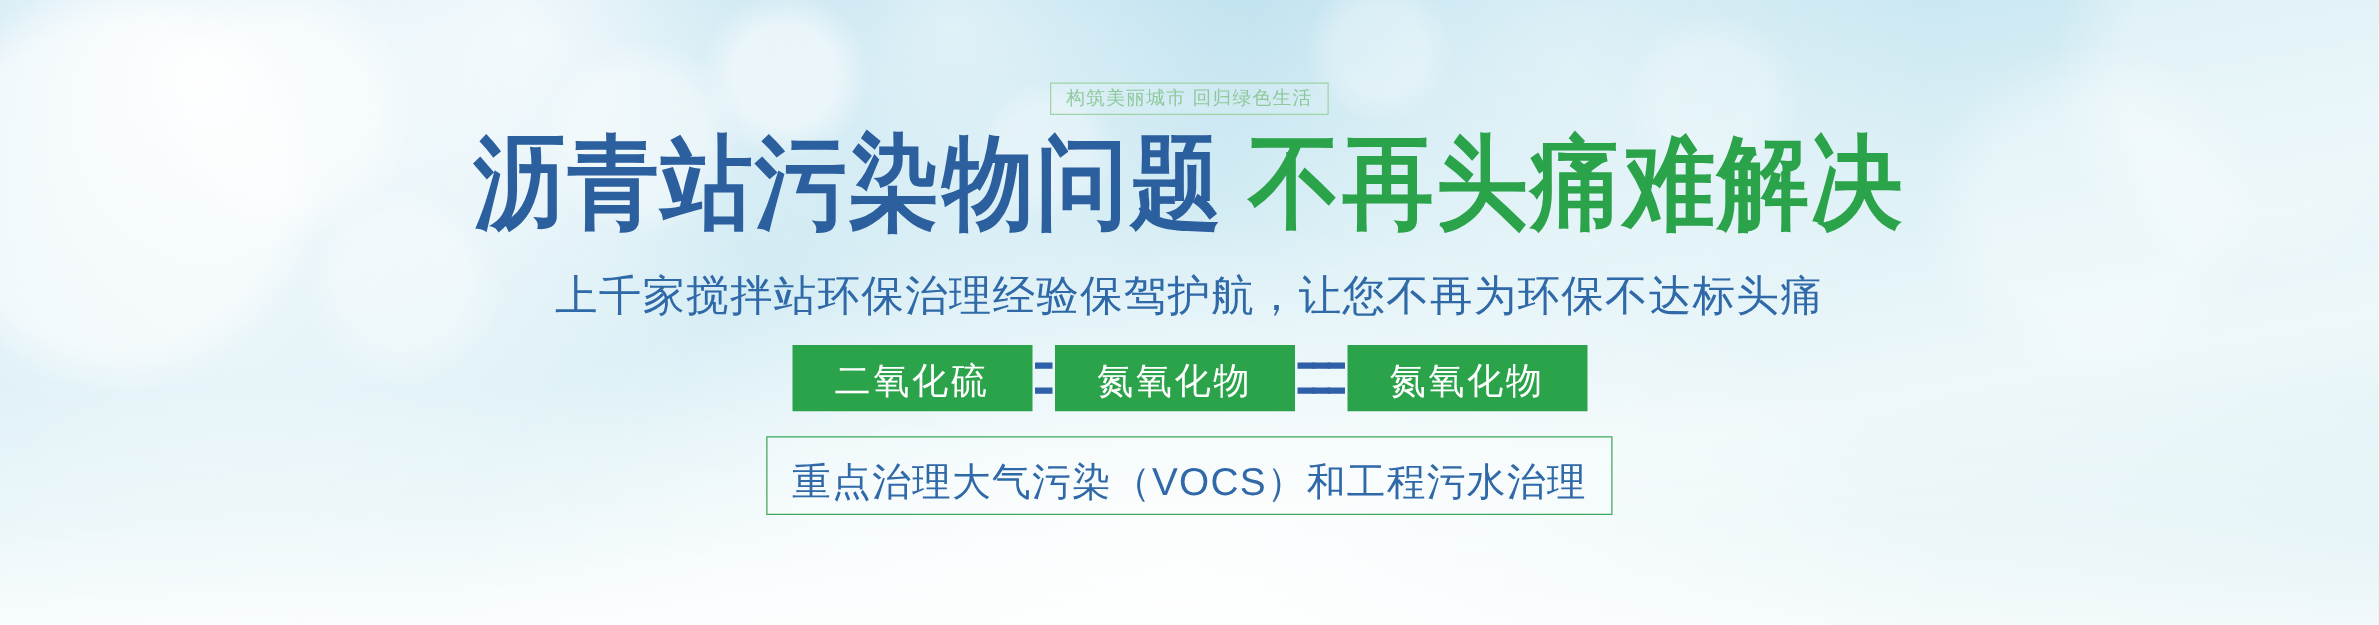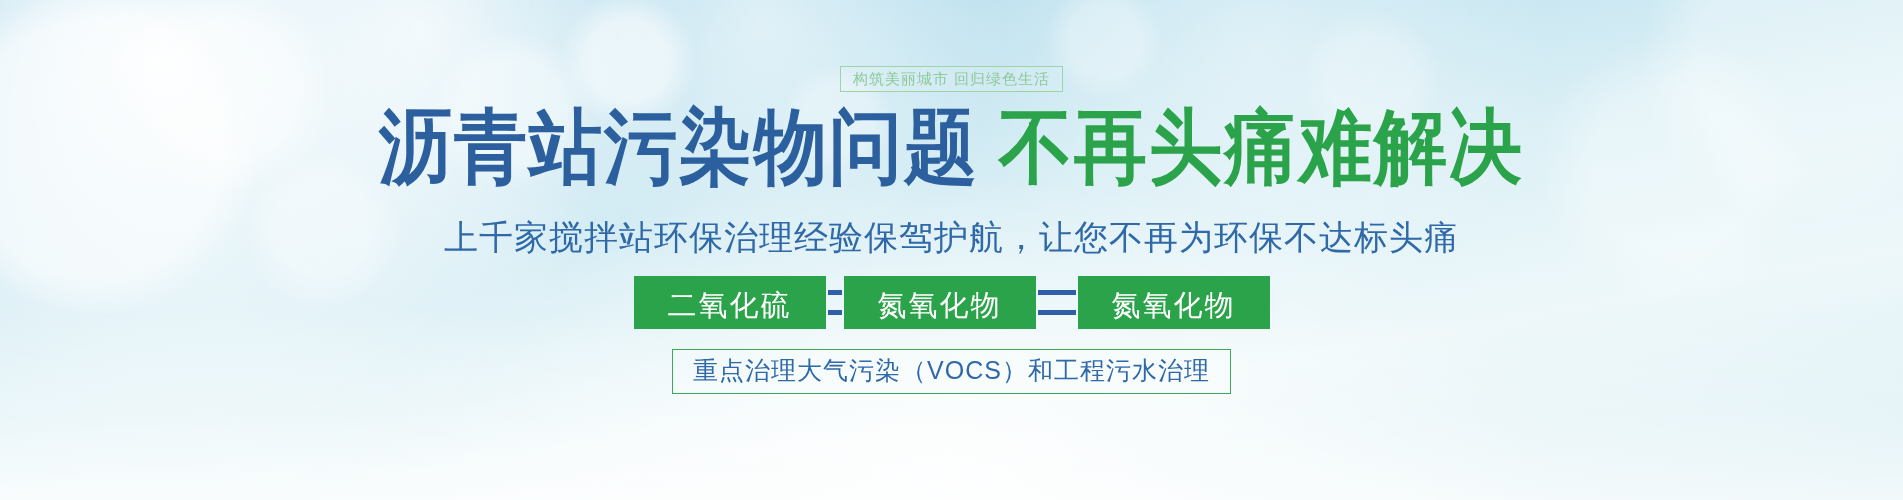--- a/index.html
+++ b/index.html
@@ -107,23 +107,23 @@
   }
   .sep .dash.top{top:14px;}
   .sep .dash.bot{bottom:14px;}
 
   
   .note-wrap{margin-top:20px;}
   .note{
     display:inline-block;
     border:1px solid #3da85a;
     color:#2f69a8;
-    font-size:25px;
+    font-size:31px;
     letter-spacing:1px;
-    padding:8px 20px 10px;
+    padding:20px 20px 10px;
     line-height:1;
     white-space:nowrap;
     background:rgba(255,255,255,.18);
   }
 </style>
 </head>
 <body>
 
 <div id="banner">
   <div class="content">

